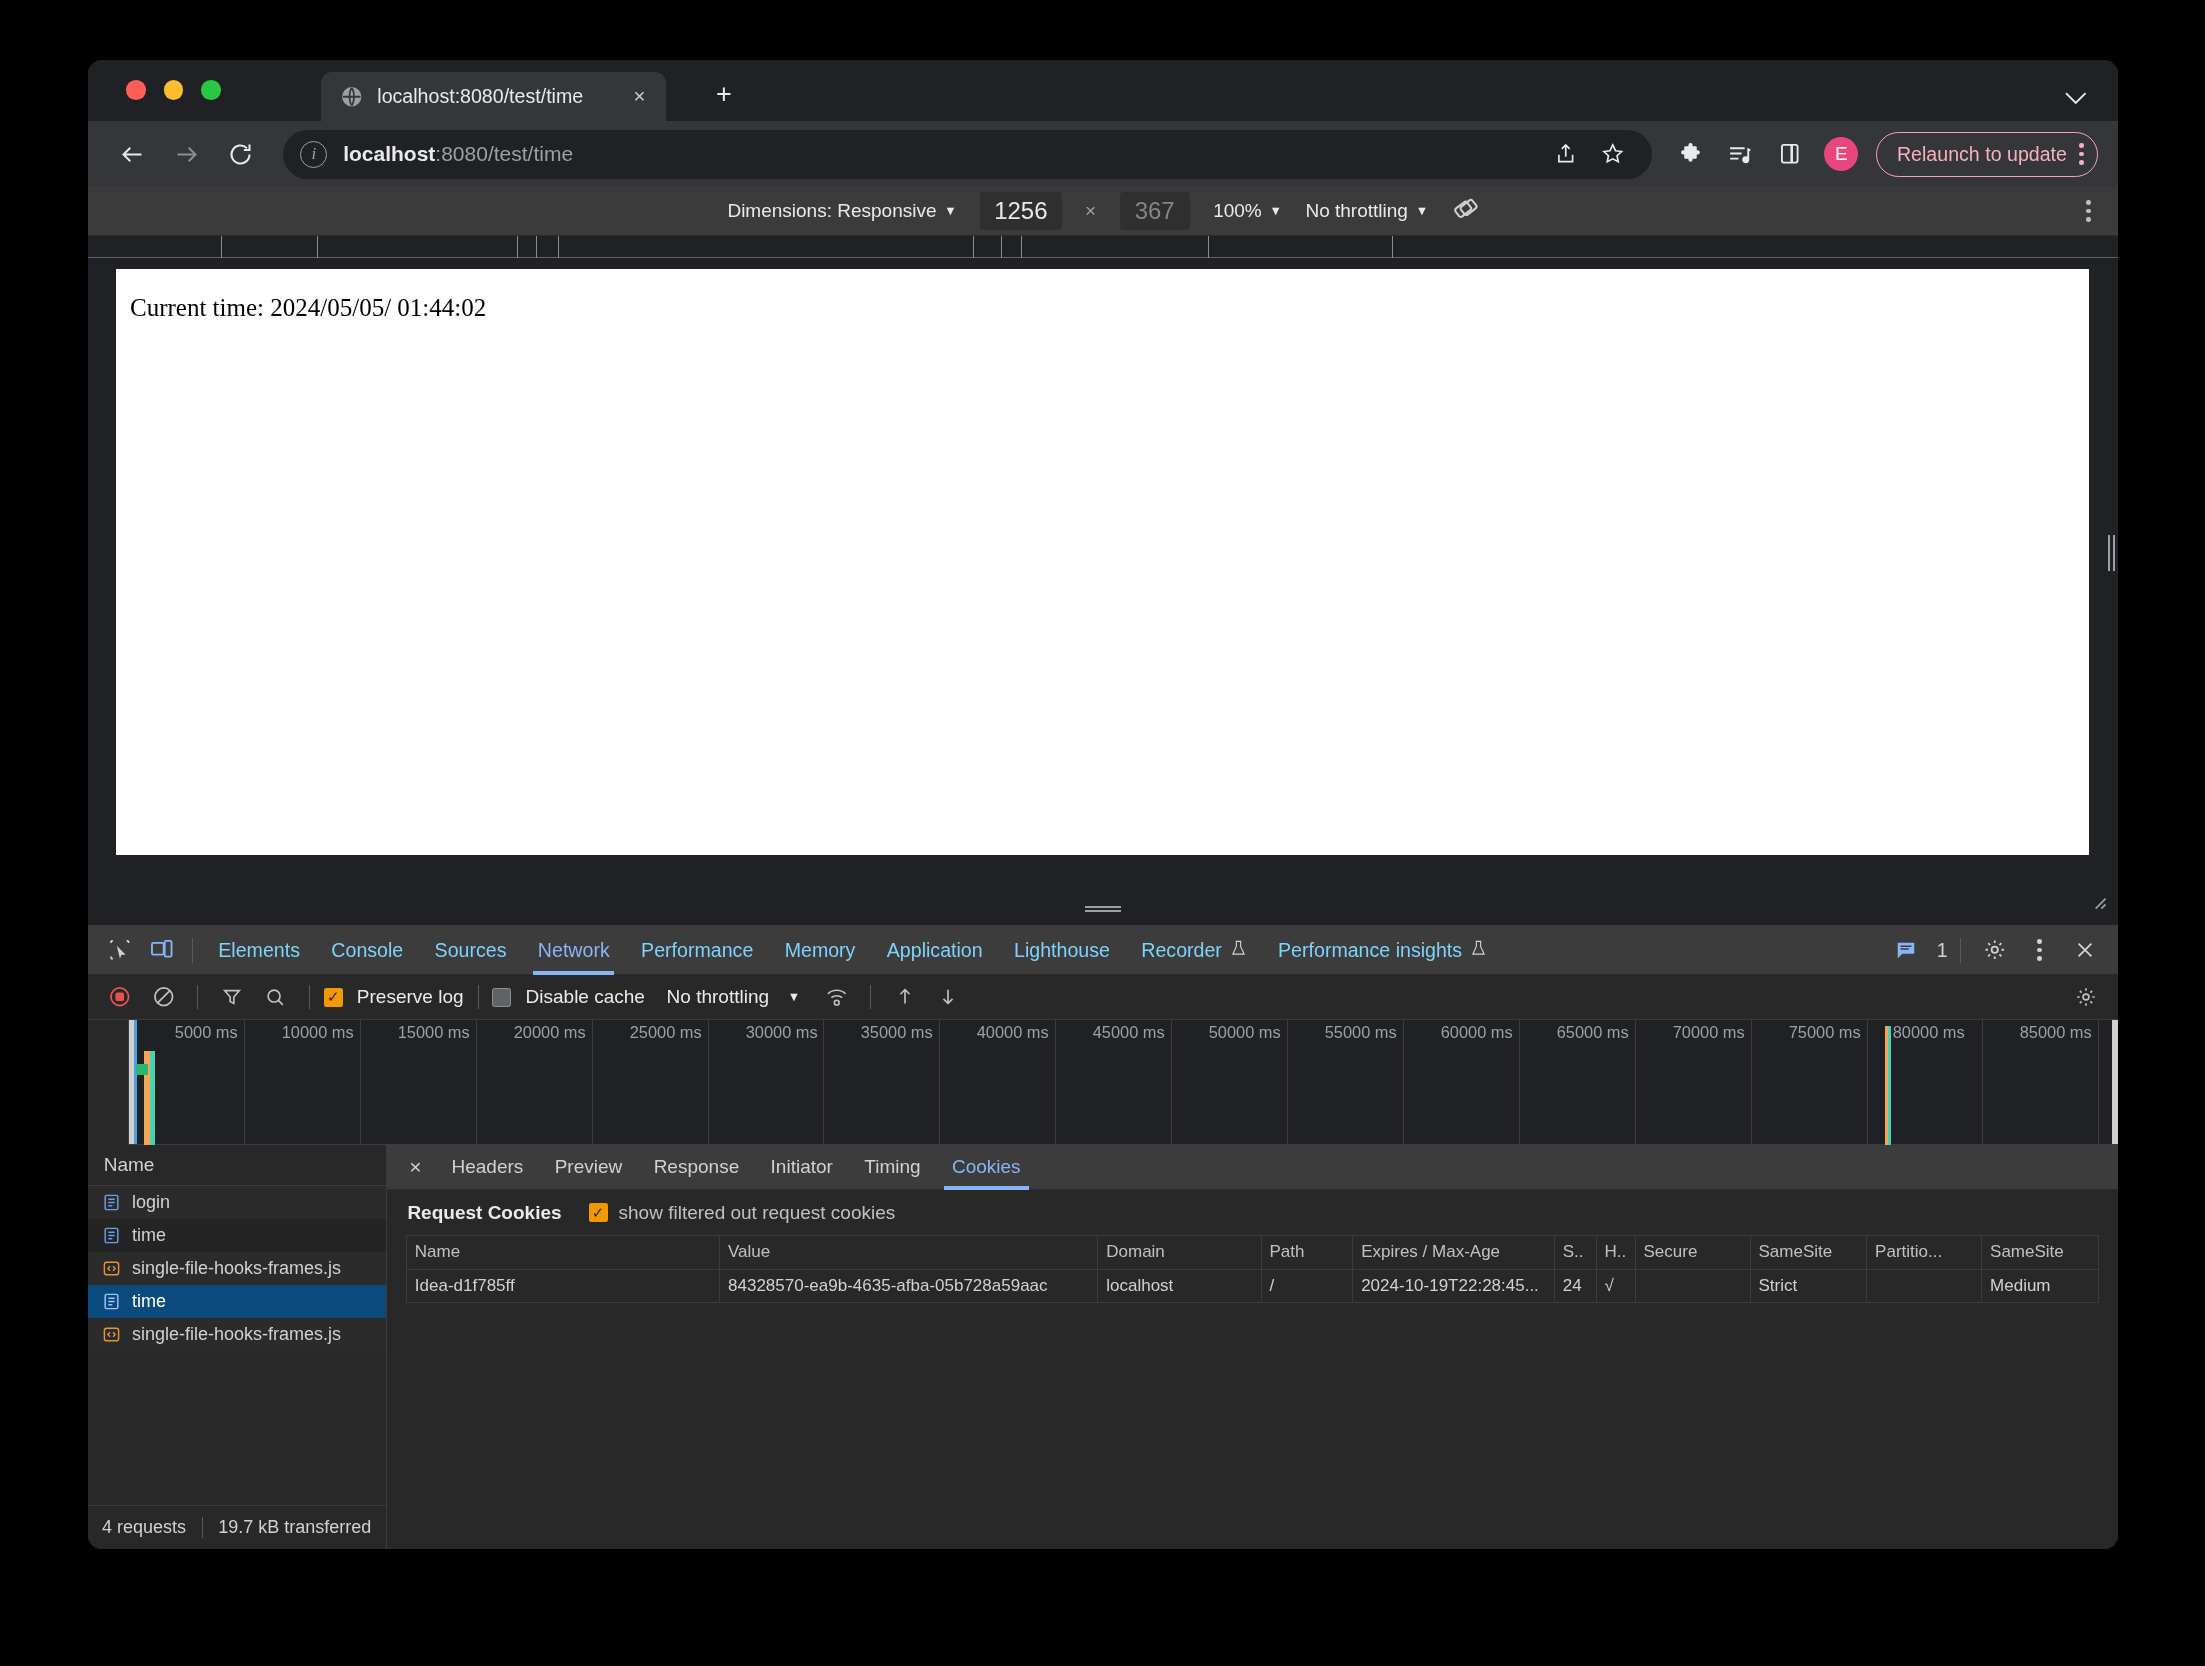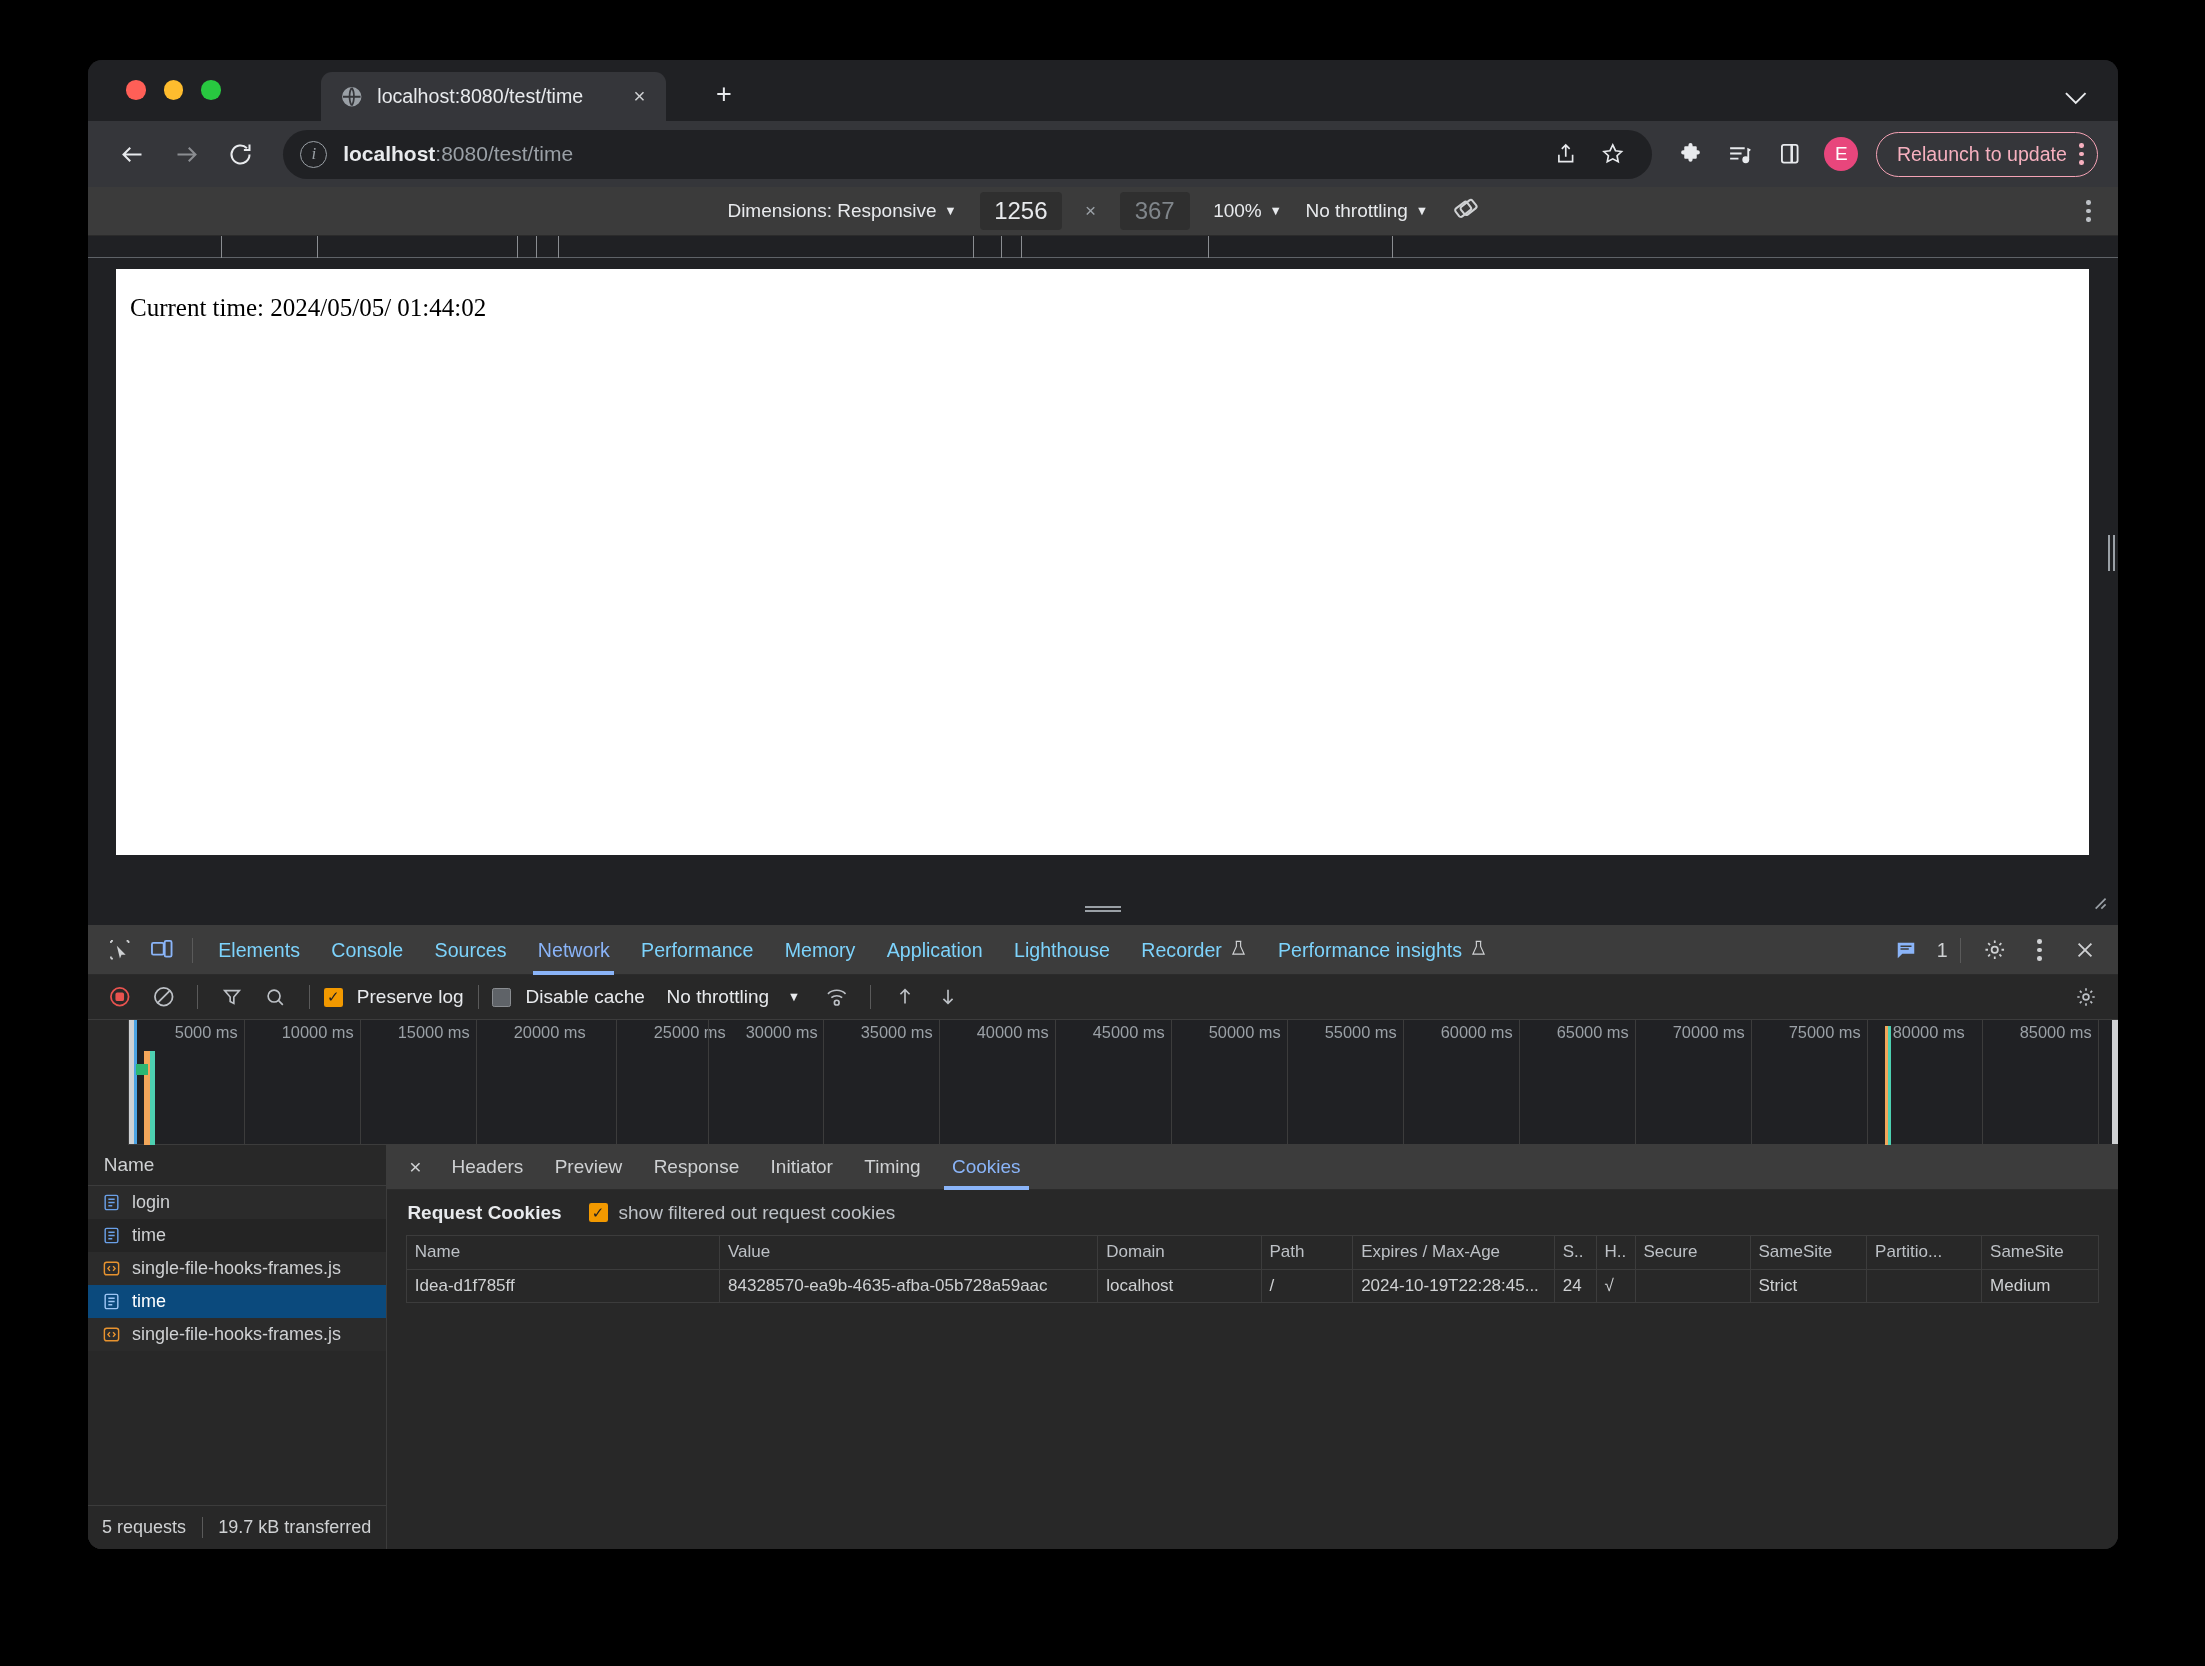--- a/index.html
+++ b/index.html
@@ -605,21 +605,21 @@
         </div>
       <div class="ov-tick" style="left:116px;width:116px">
           <span>10000 ms</span>
         </div>
       <div class="ov-tick" style="left:232px;width:116px">
           <span>15000 ms</span>
         </div>
       <div class="ov-tick" style="left:348px;width:116px">
           <span>20000 ms</span>
         </div>
-      <div class="ov-tick" style="left:488px;width:116px">
+      <div class="ov-tick" style="left:464px;width:116px">
           <span>25000 ms</span>
         </div>
       <div class="ov-tick" style="left:580px;width:116px">
           <span>30000 ms</span>
         </div>
       <div class="ov-tick" style="left:695px;width:116px">
           <span>35000 ms</span>
         </div>
       <div class="ov-tick" style="left:811px;width:116px">
           <span>40000 ms</span>
@@ -708,21 +708,21 @@
             <span class="ricon">
               <svg width="19" height="19" viewBox="0 0 24 24" fill="none" stroke="#e8932f" stroke-width="1.8">
                   <rect x="3" y="4" width="18" height="16" rx="3"></rect>
                   <path d="M10 9l-2.5 3 2.5 3M14 9l2.5 3-2.5 3"></path>
                 </svg>
             </span>
             <span>single-file-hooks-frames.js</span>
           </div>
         </div>
         <div class="rl-status">
-          <span>5 requests</span>
+          <span>4 requests</span>
           <span class="sep"></span>
           <span>19.7 kB transferred</span>
         </div>
       </div>
 
       <div class="detail">
         <div class="d-tabs">
           <span class="d-close">×</span>
           <span class="d-tab">
               <span>Headers</span>

